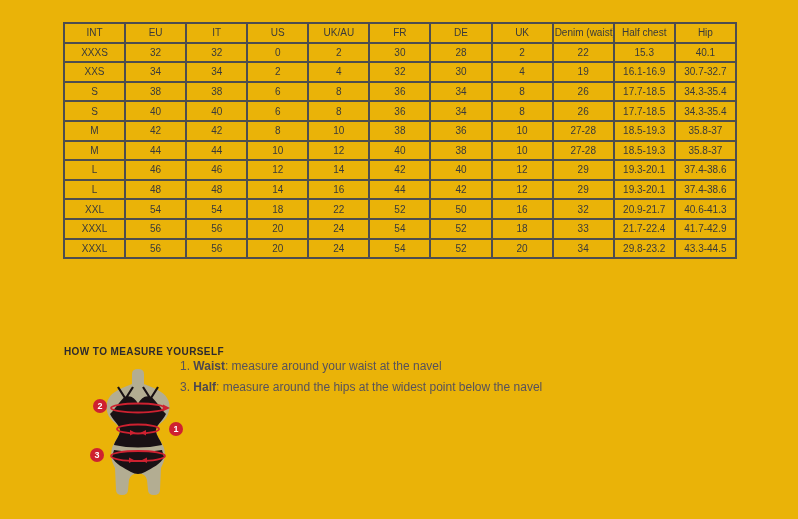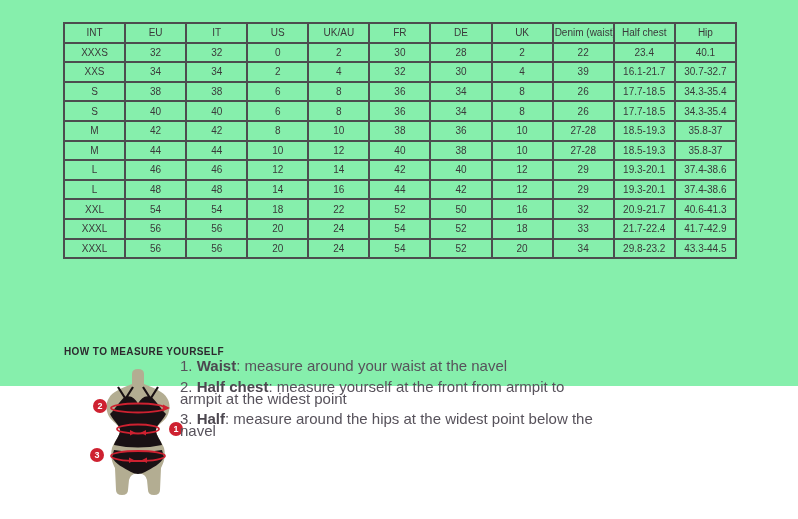--- a/index.html
+++ b/index.html
@@ -1,18 +1,18 @@
 <!DOCTYPE html>
 <html><head>
 <meta charset="utf-8">
 <style>
   * { margin: 0; padding: 0; box-sizing: border-box; }
   html, body { width: 798px; height: 519px; background: #ffffff; overflow: hidden;
     font-family: "Liberation Sans", sans-serif; }
-  .page { position: relative; width: 798px; height: 386px; background: #86efac; }
+  .page { position: relative; width: 798px; height: 519px; background: #eab308; }
 
   
   .size-table-wrap { position: absolute; left: 63px; top: 22px; }
   table.size-table {
     border-collapse: separate; border-spacing: 0; table-layout: fixed;
     width: 674px; border: 1px solid #4d4d4f;
   }
   table.size-table th, table.size-table td {
     border: 1px solid #4d4d4f; height: 19.6px; padding: 0 1px;
     text-align: center; vertical-align: middle;
@@ -20,21 +20,21 @@
   }
   table.size-table th { font-weight: normal; }
 
   
   .measure-title {
     position: absolute; left: 64px; top: 346px;
     font-size: 10px; font-weight: bold; letter-spacing: 0.4px; color: #2d2a2e;
   }
   .figure { position: absolute; left: 88px; top: 368px; width: 100px; height: 130px; }
   .steps { position: absolute; left: 180px; top: 360px; width: 420px; }
-  .step { font-size: 15px; color: #57525b; line-height: 12px; margin-bottom: 8.5px; }
+  .step { font-size: 12px; color: #57525b; line-height: 12px; margin-bottom: 8.5px; }
   .step .step-label { font-weight: bold; color: #4c474f; }
 </style>
 </head>
 <body>
 
 <div class="page">
 
   <div class="size-table-wrap">
     <table class="size-table">
       <thead>
@@ -56,34 +56,34 @@
           <tr>
             <td>XXXS</td>
             <td>32</td>
             <td>32</td>
             <td>0</td>
             <td>2</td>
             <td>30</td>
             <td>28</td>
             <td>2</td>
             <td>22</td>
-            <td>23.4</td>
+            <td>15.3</td>
             <td>40.1</td>
           </tr>
           <tr>
             <td>XXS</td>
             <td>34</td>
             <td>34</td>
             <td>2</td>
             <td>4</td>
             <td>32</td>
             <td>30</td>
             <td>4</td>
-            <td>39</td>
-            <td>16.1-21.7</td>
+            <td>19</td>
+            <td>16.1-16.9</td>
             <td>30.7-32.7</td>
           </tr>
           <tr>
             <td>S</td>
             <td>38</td>
             <td>38</td>
             <td>6</td>
             <td>8</td>
             <td>36</td>
             <td>34</td>
@@ -237,17 +237,16 @@
       <text x="12" y="41.2" text-anchor="middle" font-size="9" font-weight="bold" fill="#ffffff">2</text>
       <circle cx="88" cy="61" r="7" fill="#ce2130"></circle>
       <text x="88" y="64.2" text-anchor="middle" font-size="9" font-weight="bold" fill="#ffffff">1</text>
       <circle cx="9" cy="87" r="7" fill="#ce2130"></circle>
       <text x="9" y="90.2" text-anchor="middle" font-size="9" font-weight="bold" fill="#ffffff">3</text>
     </svg>
   </div>
 
   <div class="steps">
       <div class="step"><span>1. </span><span class="step-label">Waist</span><span>: measure around your waist at the navel</span></div>
-      <div class="step"><span>2. </span><span class="step-label">Half chest</span><span>: measure yourself at the front from armpit to armpit at the widest point</span></div>
       <div class="step"><span>3. </span><span class="step-label">Half</span><span>: measure around the hips at the widest point below the navel</span></div>
     </div>
 
 </div>
 
 </body></html>

